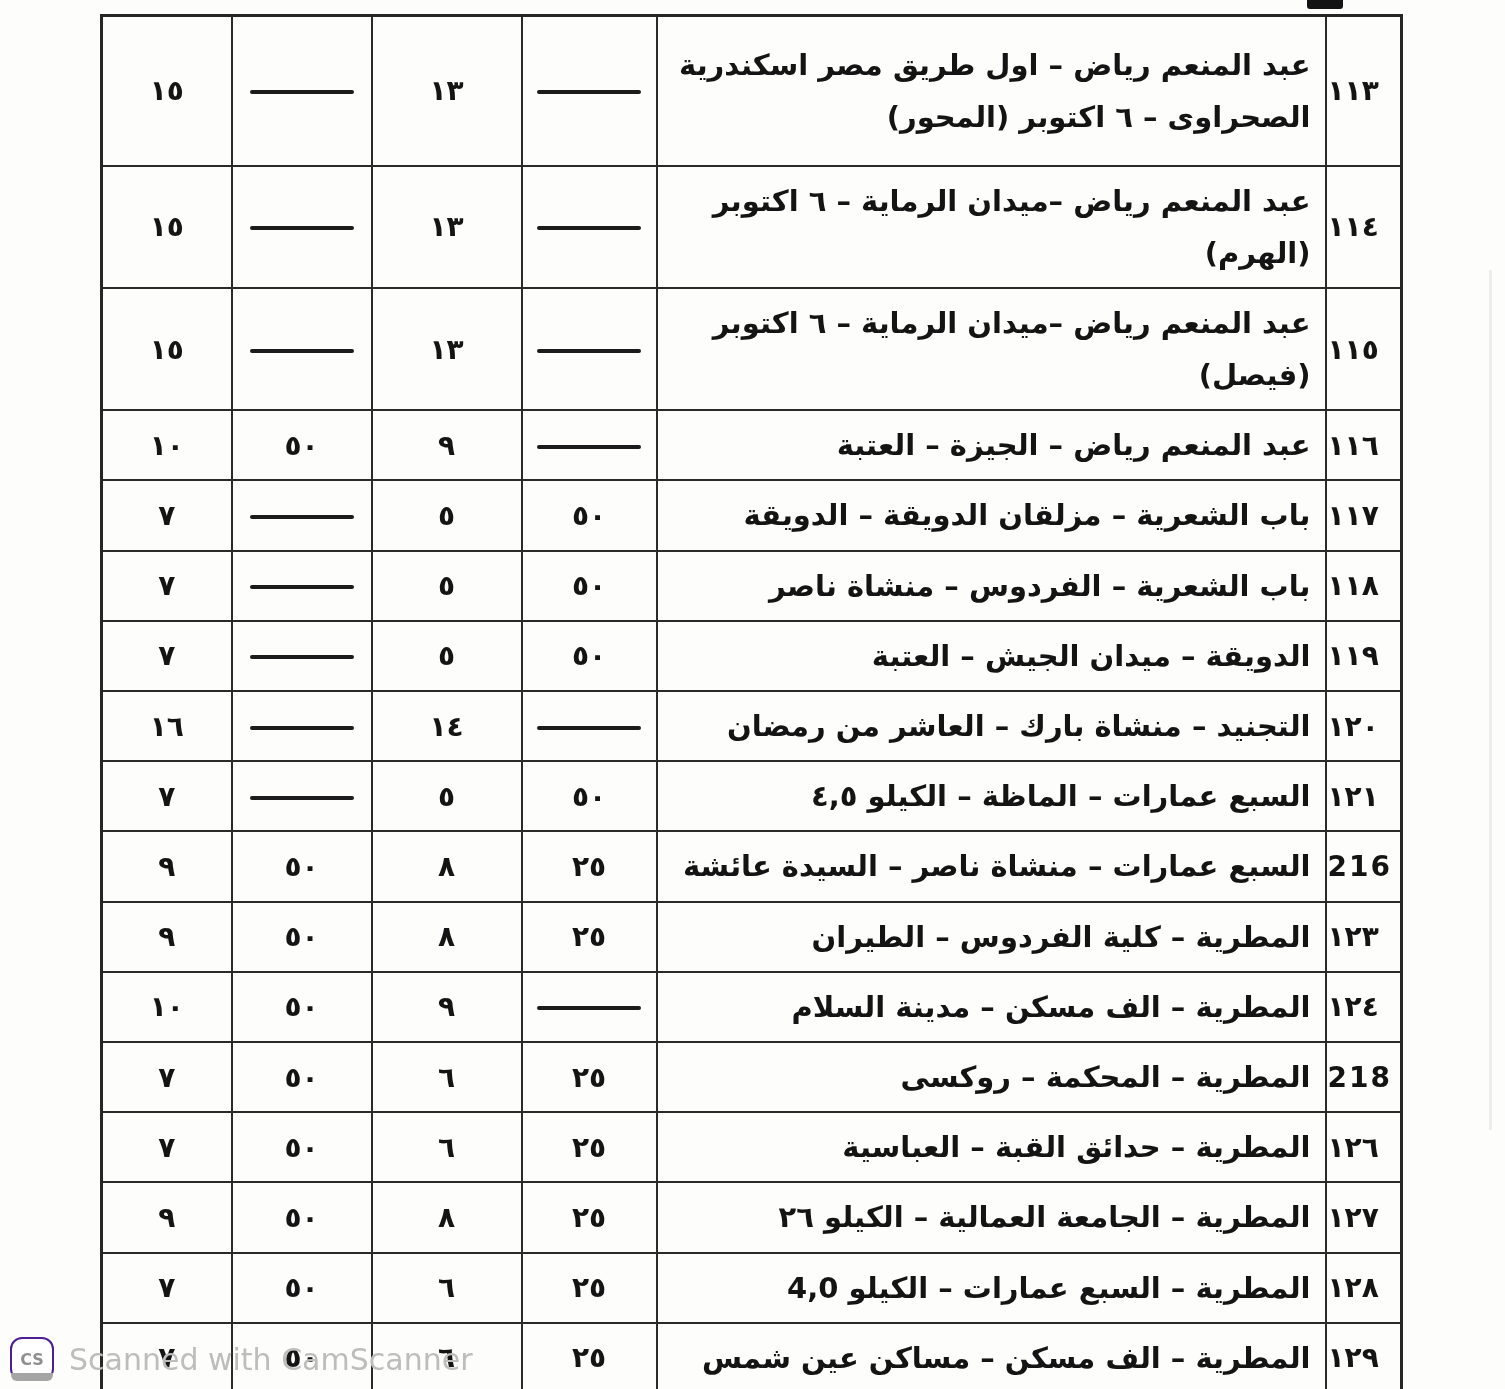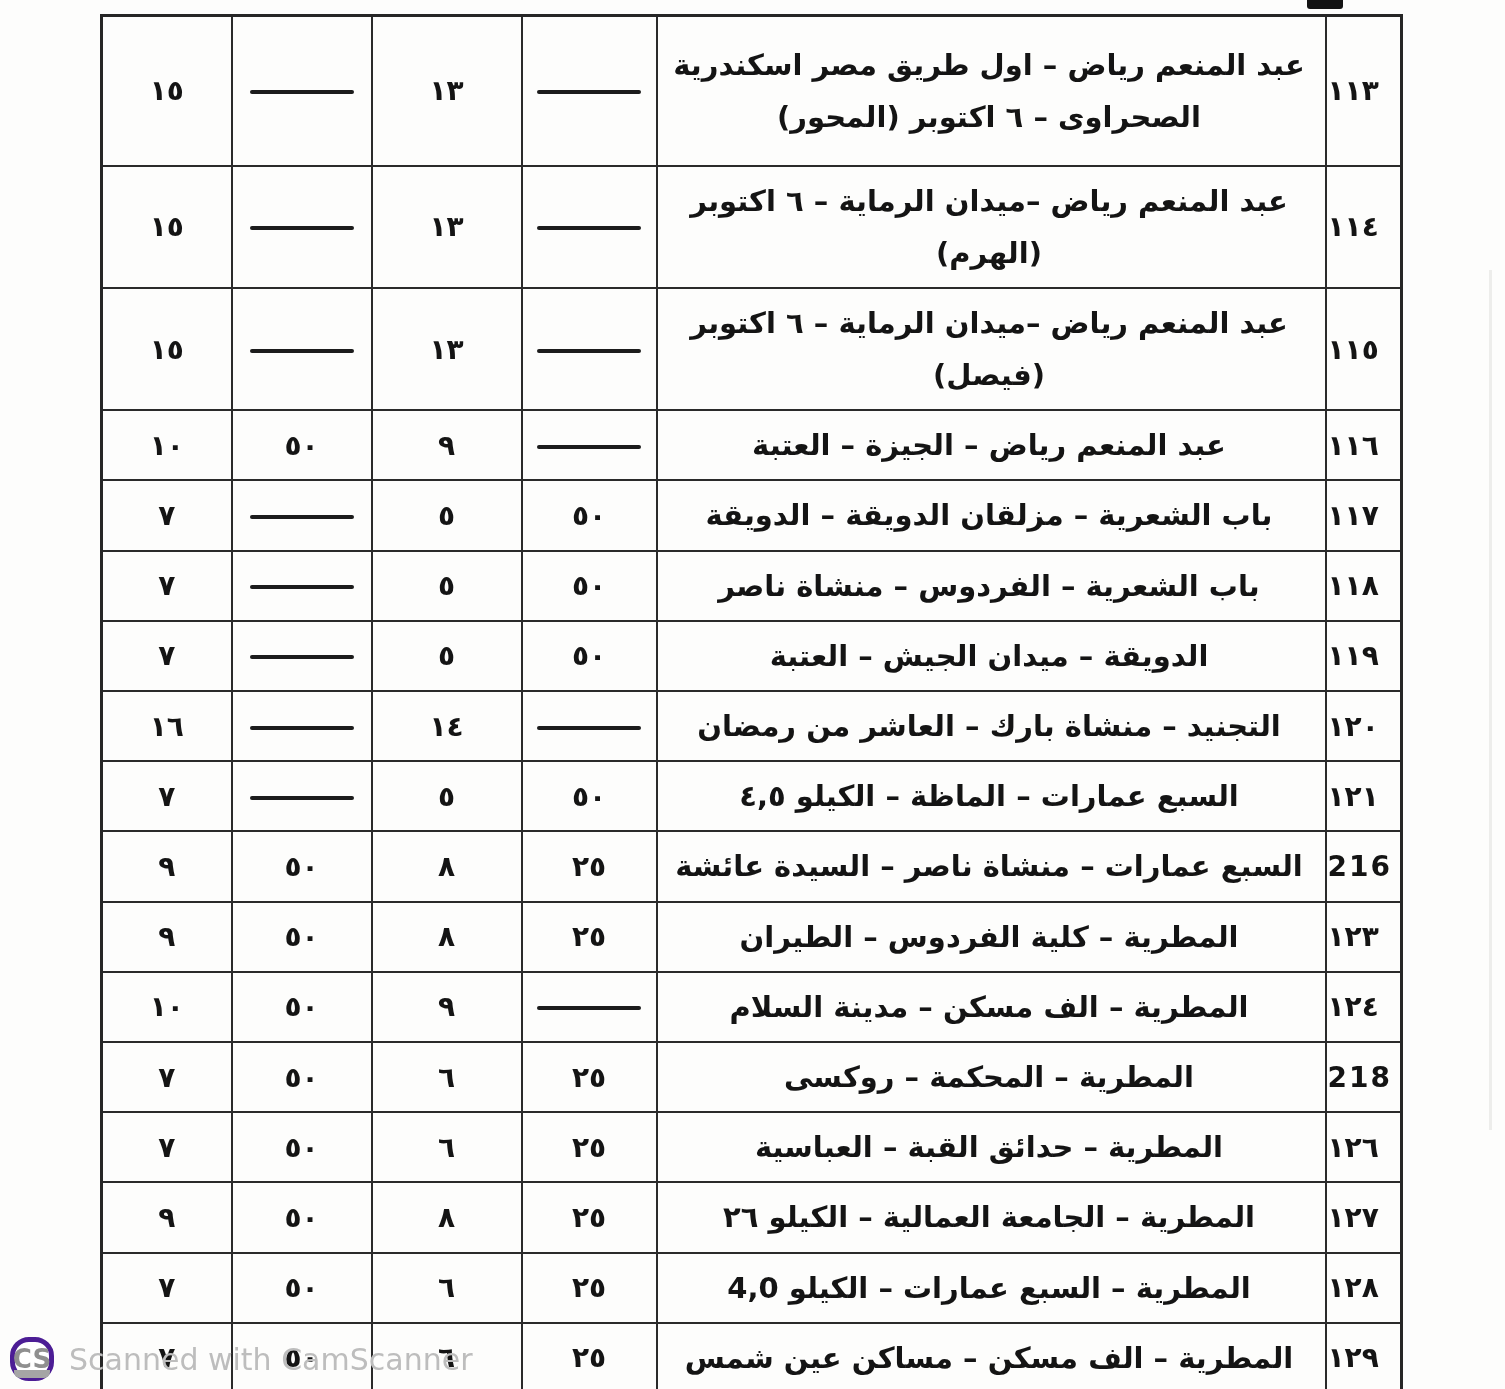--- a/index.html
+++ b/index.html
@@ -16,28 +16,28 @@
     border-collapse:collapse;direction:rtl;table-layout:fixed;
     border:3px solid #262626;
   }
   .fare-table td{
     border:2px solid #2a2a2a;color:#141414;font-weight:bold;
     vertical-align:middle;overflow:hidden;
   }
   .fare-table tr{height:68px;}
   .fare-table tr.tall{height:150px;}
   td.col-no{text-align:left;font-size:28px;letter-spacing:2px;margin-left:29px;}
-  td.col-route{text-align:center;font-size:29px;line-height:1.8;padding:8px 14px 8px 10px;}
+  td.col-route{text-align:right;font-size:29px;line-height:1.8;padding:8px 14px 8px 10px;}
   td.col-fare{text-align:center;font-size:28px;}
   .dash{display:inline-block;width:104px;height:4px;background:#1c1c1c;border-radius:2px;vertical-align:middle;}
   
   .watermark{position:absolute;left:10px;top:1337px;display:flex;align-items:center;gap:15px;}
   .cs-badge{
-    width:44px;height:44px;box-sizing:border-box;border:5px solid #4c1d95;border-radius:19px;
-    background:#ffffff;color:#8f8f8f;font-weight:bold;font-size:26px;
+    width:44px;height:44px;box-sizing:border-box;border:2px solid #4c1d95;border-radius:12px;
+    background:#ffffff;color:#8f8f8f;font-weight:bold;font-size:16px;
     display:flex;align-items:center;justify-content:center;position:relative;
   }
   .cs-badge::after{content:"";position:absolute;left:-1px;right:-1px;bottom:-2px;height:8px;background:#a5a5a5;border-radius:0 0 6px 6px;}
   .watermark-text{color:#bdbdbd;font-size:30px;font-weight:normal;}
 </style>
 </head>
 <body>
 
 <div class="corner-mark"></div>
 <div class="scan-line"></div>

